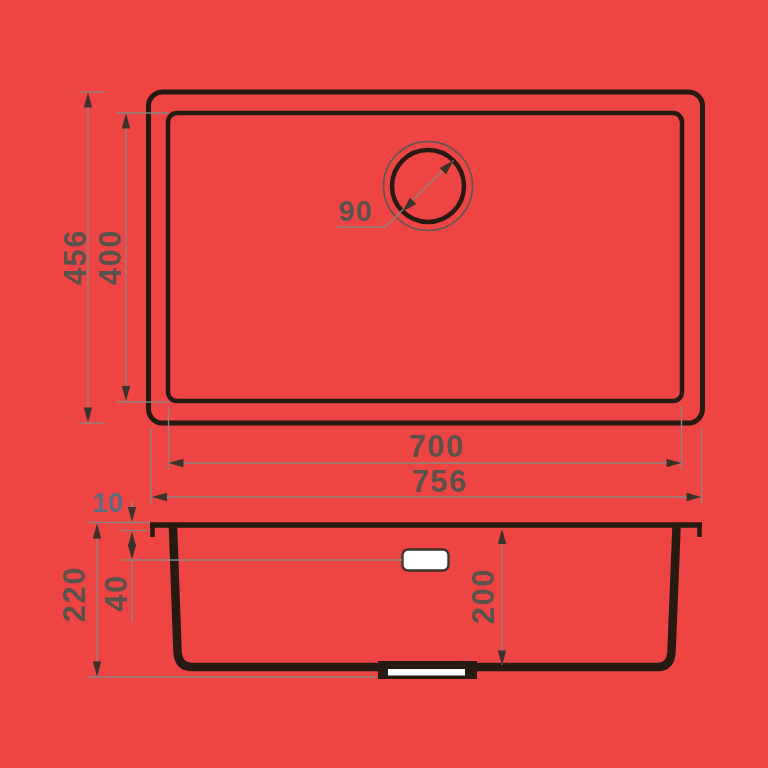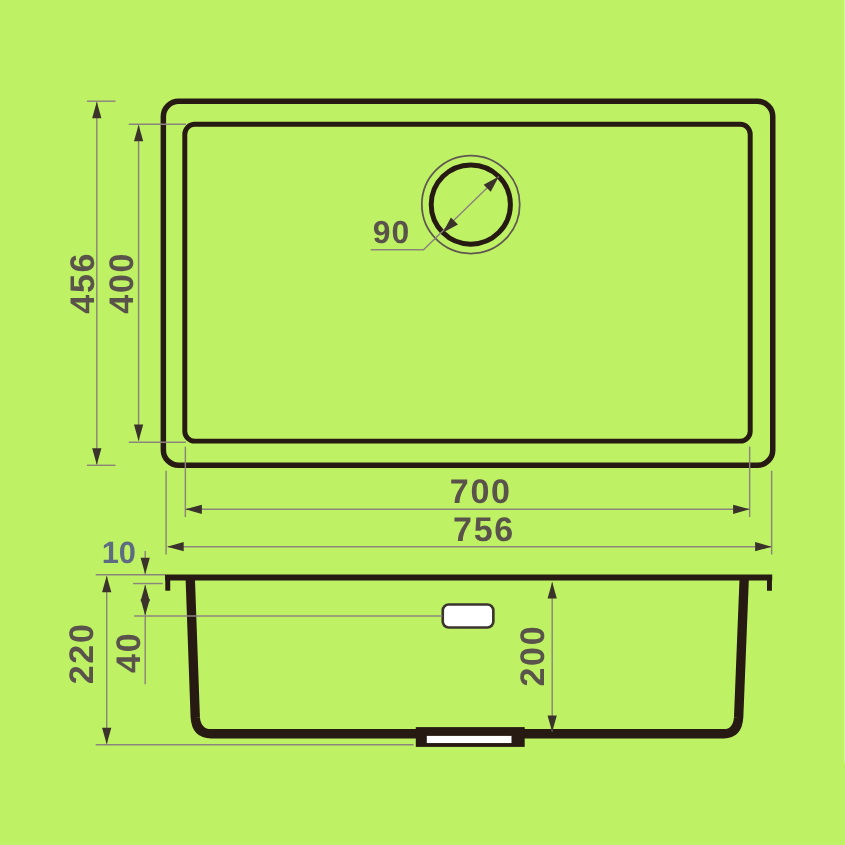--- a/index.html
+++ b/index.html
@@ -4,21 +4,21 @@
 <style>
   html, body {
     margin: 0;
     padding: 0;
     background: #ffffff;
   }
   .canvas {
     position: relative;
     width: 768px;
     height: 768px;
-    background: #bef264;
+    background: #ef4444;
     overflow: hidden;
     font-family: "Liberation Sans", sans-serif;
   }
   svg { display: block; }
   .outline {
     stroke: #261a13;
     fill: none;
   }
   .dimline {
     stroke: #8b847d;

